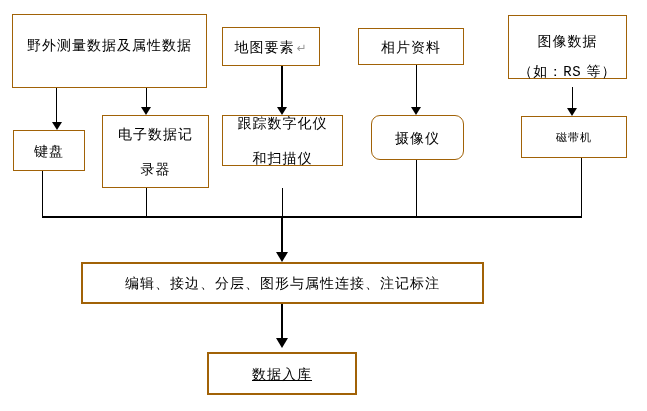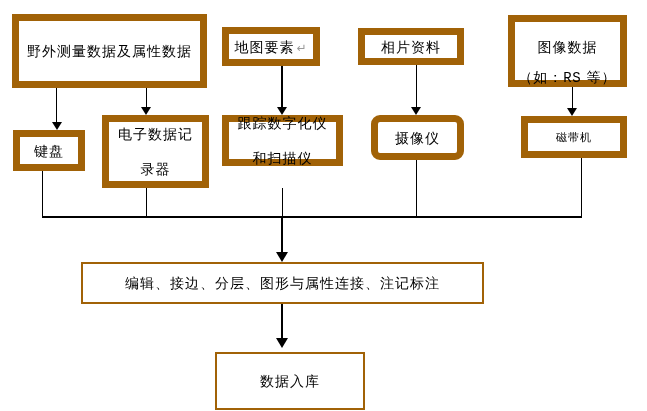--- a/index.html
+++ b/index.html
@@ -11,53 +11,53 @@
     position: relative;
     width: 647px;
     height: 411px;
     background: #ffffff;
     font-family: "DejaVu Sans", "Liberation Sans", sans-serif;
     color: #000000;
     overflow: hidden;
   }
   .node {
     position: absolute;
-    border: 7px solid #a16207;
+    border: 1px solid #a16207;
     background: #ffffff;
     box-sizing: border-box;
     display: flex;
     flex-direction: column;
     align-items: center;
     justify-content: center;
     text-align: center;
     font-size: 14px;
     letter-spacing: 1px;
     line-height: 1;
   }
   .node.thick { border-width: 2px; margin-left: 8px; }
   .node .line { display: block; }
 
   
   .n-field    { left: 12px;  top: 14px;  width: 195px; height: 74px; justify-content: flex-start; padding-top: 23px; }
   .n-map      { left: 222px; top: 27px;  width: 98px;  height: 39px; }
   .n-photo    { left: 358px; top: 28px;  width: 106px; height: 37px; }
-  .n-image    { left: 508px; top: 15px;  width: 119px; height: 72px; justify-content: flex-start; padding-top: 10px; }
+  .n-image    { left: 508px; top: 15px;  width: 119px; height: 64px; justify-content: flex-start; padding-top: 10px; }
   .n-image .line { line-height: 30px; }
 
   
   .n-keyboard { left: 13px;  top: 130px; width: 72px;  height: 41px; }
   .n-recorder { left: 102px; top: 115px; width: 107px; height: 73px; }
   .n-recorder .line, .n-digitizer .line { line-height: 35px; }
   .n-digitizer{ left: 222px; top: 115px; width: 121px; height: 51px; }
   .n-camera   { left: 371px; top: 115px; width: 93px;  height: 45px; border-radius: 9px; }
   .n-tape     { left: 521px; top: 116px; width: 106px; height: 42px; font-size: 11px; }
 
   
   .n-process  { left: 73px;  top: 262px; width: 403px; height: 42px; }
-  .n-database { left: 207px; top: 352px; width: 150px; height: 58px; }
+  .n-database { left: 199px; top: 352px; width: 150px; height: 43px; text-decoration: underline; }
 
   .serif-code {
     font-family: Liberation Mono, monospace;
     letter-spacing: 0.5px;
   }
   .return-mark {
     color: #999999;
     font-size: 12px;
     margin-left: 2px;
   }

